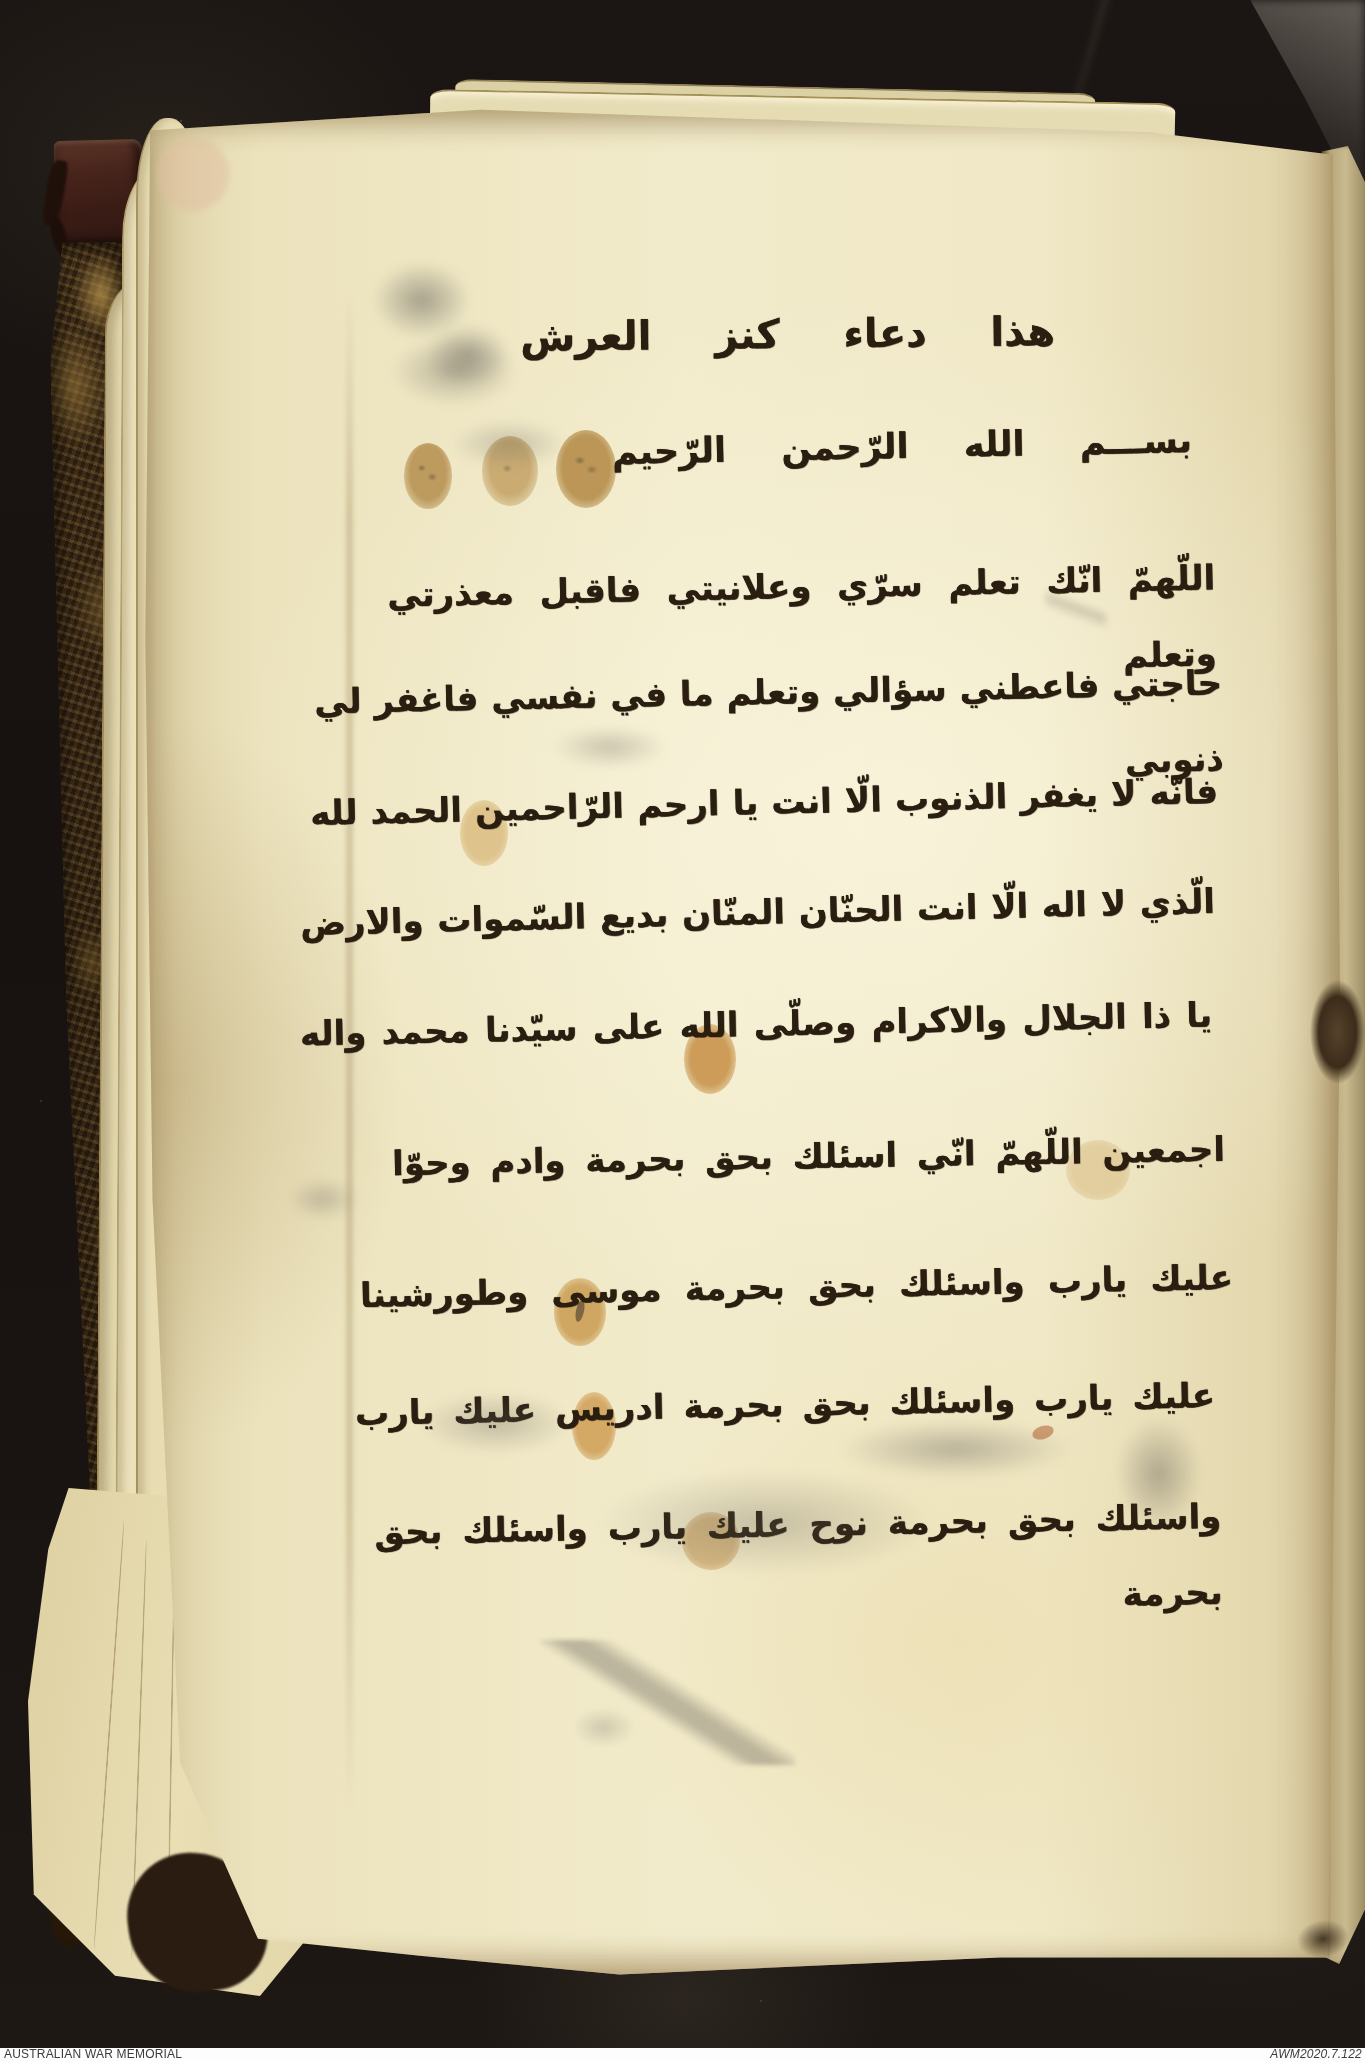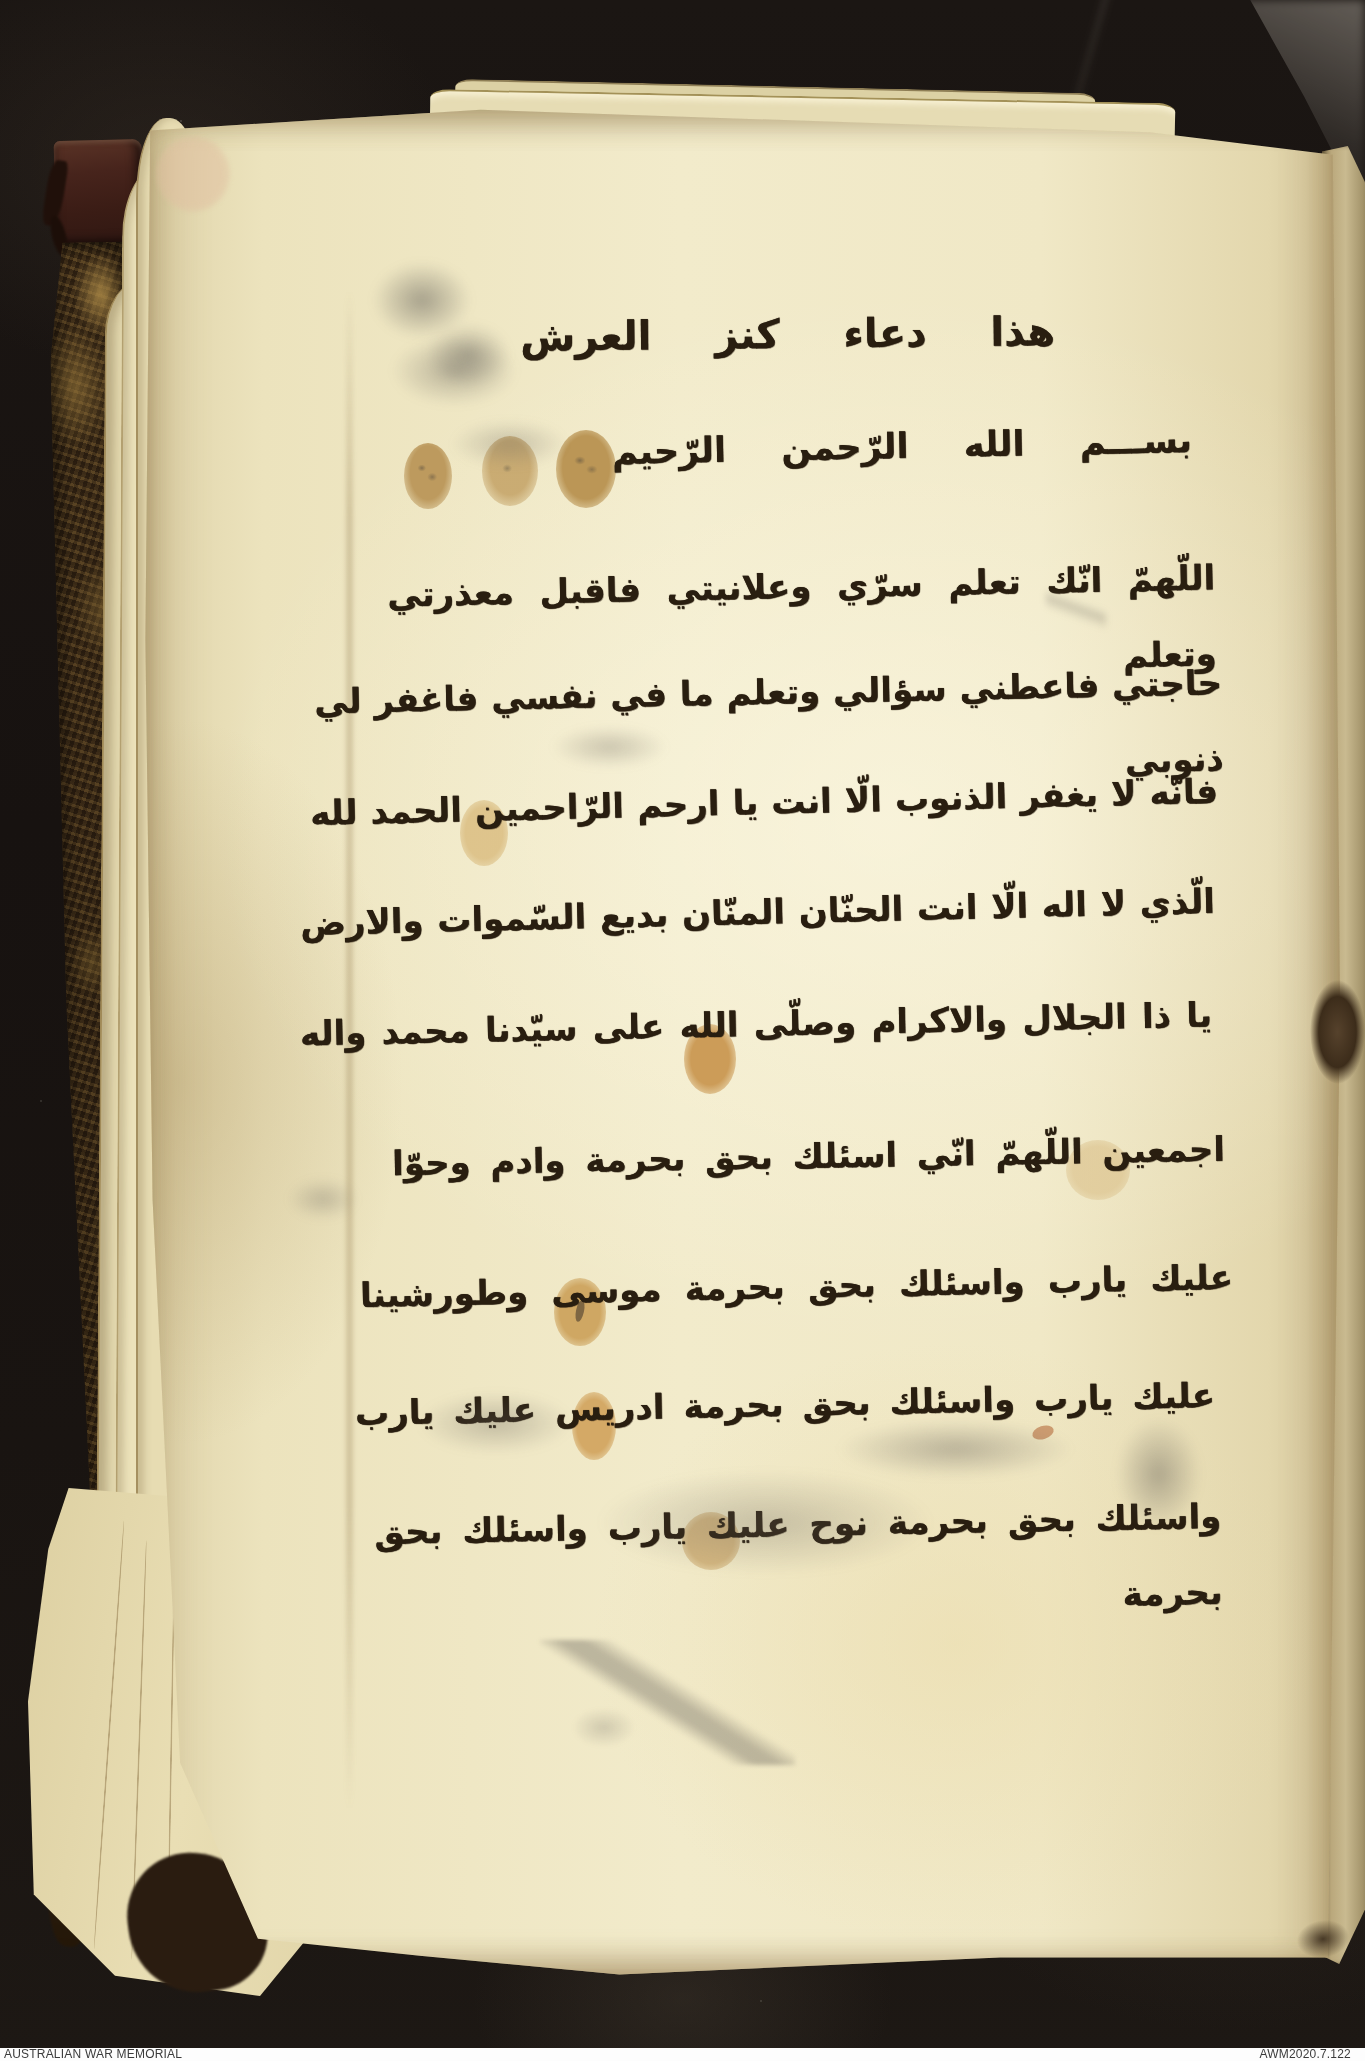--- a/index.html
+++ b/index.html
@@ -149,21 +149,21 @@
   .sm7{left:1046px;top:548px;width:60px;height:120px;filter:blur(3px);border-radius:0;
     background:linear-gradient(200deg, transparent 44%, rgba(110,105,95,.28) 50%, transparent 58%);}
   .sm8{left:1116px;top:1418px;width:85px;height:112px;background:radial-gradient(closest-side, rgba(95,90,82,.42), transparent);}
   .sm9{left:288px;top:1178px;width:70px;height:42px;background:radial-gradient(closest-side, rgba(105,100,92,.3), transparent);}
 
   
   .footer{left:0;top:2048px;width:1365px;height:13px;background:#fdfdfd;}
   .footer span{position:absolute;top:0;line-height:13px;font-size:12px;color:#3b3b3b;
     font-family:"Liberation Sans",sans-serif;letter-spacing:.2px;}
   .f-left{left:4px;}
-  .f-right{right:14px;}
+  .f-right{right:3px;font-style:italic;}
 </style>
 </head>
 <body>
 
 <div id="scene">
   <div class="reflection"></div>
   <div class="streak"></div>
   <div class="dust"></div>
 
   <div class="spine-top"></div>

